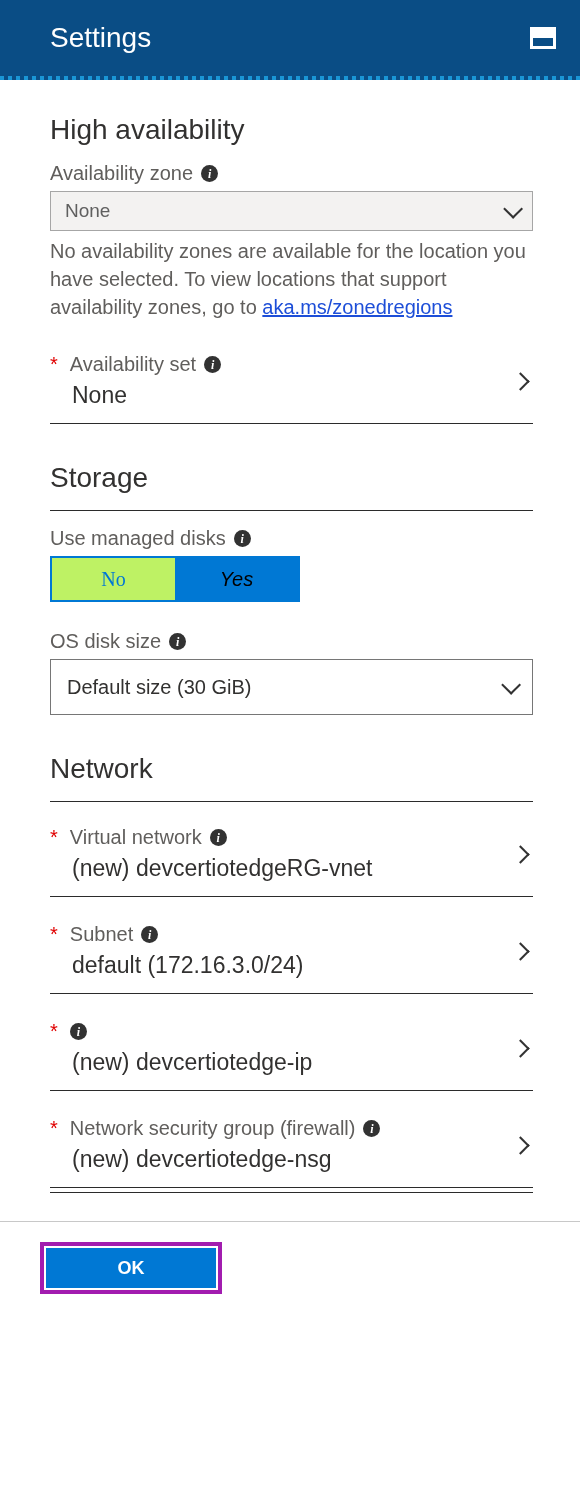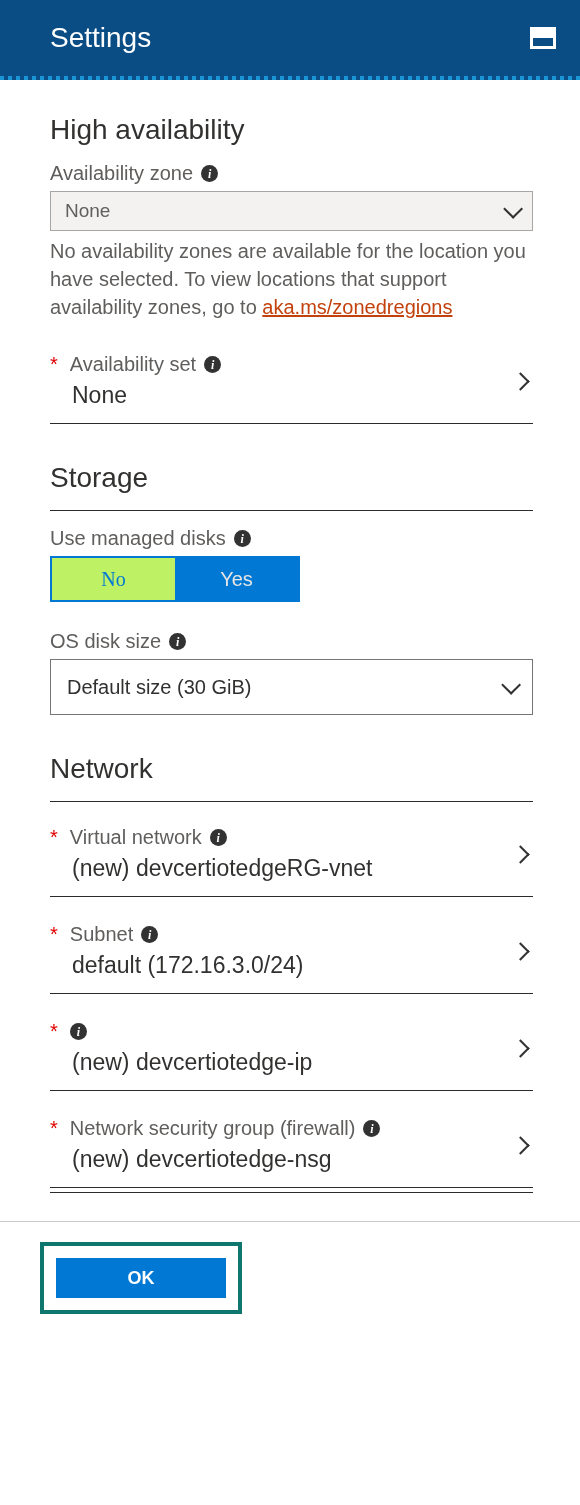--- a/index.html
+++ b/index.html
@@ -41,21 +41,21 @@
     padding: 0 14px; font-size: 19px; background: #fff; cursor: pointer;
   }
   .select-box.disabled { background: #f3f2f1; color: #5f5f5f; cursor: default; }
 
   .chevron-down {
     width: 14px; height: 14px; border-right: 2px solid #323232;
     border-bottom: 2px solid #323232; transform: rotate(45deg) translateY(-3px);
   }
 
   .help-text { font-size: 20px; color: #605e5c; line-height: 1.4; margin-top: 6px; }
-  .help-text .link { color: #c2410c; text-decoration: underline; }
+  .help-text .link { color: #1d4ed8; text-decoration: underline; }
 
   
   .selrow {
     border-bottom: 1.5px solid #2b2b2b;
     padding: 10px 0 14px 0;
     display: flex; align-items: center; justify-content: space-between;
     cursor: pointer; gap: 12px;
   }
   .selrow .left { flex: 1; }
   .selrow .value { font-size: 23px; color: #323130; padding-left: 22px; margin-top: 2px; }
@@ -63,39 +63,39 @@
     width: 13px; height: 13px; border-right: 2px solid #323232;
     border-top: 2px solid #323232; transform: rotate(45deg); margin-right: 6px;
   }
 
   .section-block { margin-top: 38px; }
 
   
   .toggle { display: flex; border: 2px solid #0078d4; width: 250px; height: 46px; margin-top: 6px; }
   .toggle > div { flex:1; display:flex; align-items:center; justify-content:center; font-size:20px; cursor:pointer; }
   .toggle .off { background:#bef264; color:#0078d4;font-family:Liberation Serif, serif; }
-  .toggle .on  { background:#0078d4; color:#e5e5e5; }
+  .toggle .on  { background:#0078d4; color:#000000;font-style:italic; }
 
   
   .osdisk { margin-top: 28px; }
   .select-full {
     width: 100%; height: 56px; border: 1px solid #767676;
     display:flex; align-items:center; justify-content:space-between;
     padding: 0 16px; font-size: 20px; cursor:pointer; background:#fff;
   }
 
   .subsection-hr { border:none; border-top:1.5px solid #2b2b2b; margin-top:4px; }
 
   
   .footer {
     border-top: 1px solid #c8c8c8; margin-top: 28px;
     padding: 20px 0 26px 40px;
   }
   .ok-highlight {
-    border: 4px solid #0f766e; padding: 12px; display: inline-block;
+    border: 4px solid #a21caf; padding: 2px; display: inline-block;
   }
   .ok-btn {
     background: #0078d4; color:#fff; width: 170px; height: 40px;
     display:flex; align-items:center; justify-content:center;
     font-size: 18px; font-weight: 600; cursor:pointer; border:none;
   }
 
   .ext-heading { font-size: 28px; font-weight: 400; margin-top: 40px; }
 </style>
 </head>

